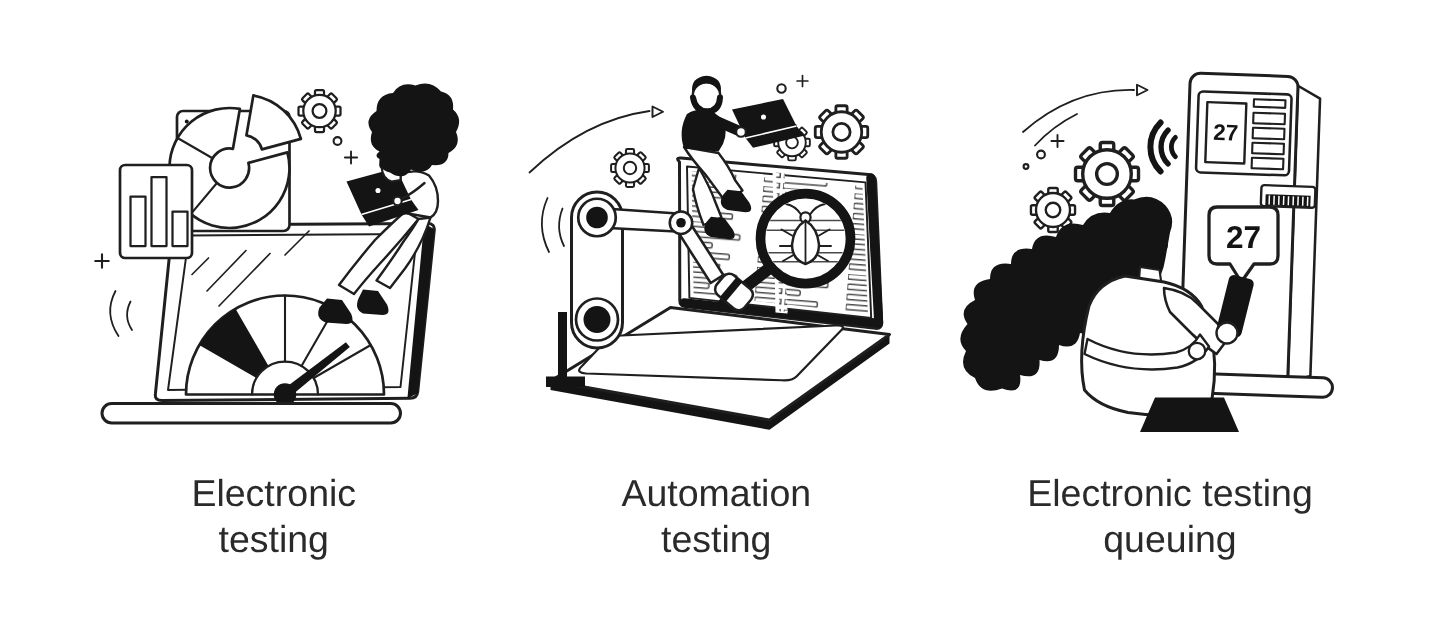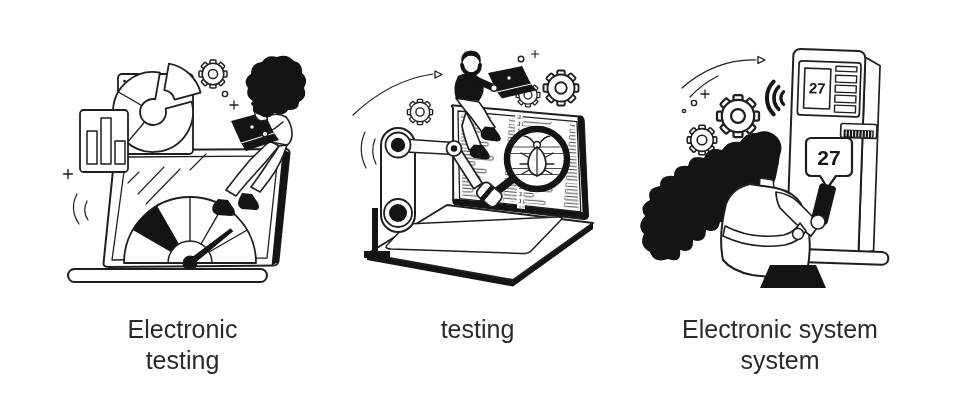--- a/index.html
+++ b/index.html
@@ -200,20 +200,21 @@
           <path class="b" d="M 162,90 L 196,82 L 201,88.5 L 167,96.5 Z"></path>
           <path d="M 162,90 L 196,82" stroke="#fff" stroke-width="1" fill="none"></path>
         </g>
         <circle class="o" style="stroke-width:1.4" cx="159" cy="86" r="3.2"></circle>
         <circle class="o" style="stroke-width:1.6" cx="136" cy="62" r="9.2"></circle>
         <path class="b" d="M 126.5,60 Q 125,49.5 136,48.5 Q 147,49.5 145.5,60 Q 141.5,53.5 136,53.5 Q 130.5,53.5 126.5,60 Z"></path>
         <path d="M 127,63 Q 128.5,72 136.5,72.3 Q 144.5,72 145,63" stroke="#141414" stroke-width="4" fill="none" stroke-linecap="round"></path>
       </g>
     </svg>
     <div class="caption">
+      <div>Automation</div>
       <div>testing</div>
     </div>
   </div>
 
   <div class="fig" style="left:630px;width:300px;height:409px">
     <svg width="300" height="300" viewBox="0 0 300 300">
       <path class="s" style="stroke-width:1.2" d="M 52,86 Q 85,57 126,58 M 60,95 Q 72,82 88,74"></path>
       <path class="o" style="stroke-width:1.3" d="M 128,54.5 L 135,58 L 128,61.5 Z"></path>
       <use href="#spark" transform="translate(75,92) scale(0.9)"></use>
       <circle class="s" cx="64" cy="101" r="2.6"></circle>
@@ -260,18 +261,18 @@
         <path class="o" style="stroke-width:1.6" d="M 95,224 Q 122,238 154,233 Q 165,230 170,221 L 176,229 Q 169,240 155,243 Q 122,248 93,234 Z"></path>
         <circle class="o" style="stroke-width:1.5" cx="168" cy="232" r="5.5"></circle>
         <g transform="rotate(14 193 202)">
           <rect class="b" x="185" y="182" width="17" height="40" rx="3.5"></rect>
         </g>
         <circle class="o" style="stroke-width:1.6" cx="188" cy="220" r="7"></circle>
         <path class="b" d="M 140,263 L 186,263 L 196,286 L 130,286 Z"></path>
       </g>
     </svg>
     <div class="caption">
-      <div>Electronic system</div>
-      <div>system</div>
+      <div>Electronic testing</div>
+      <div>queuing</div>
     </div>
   </div>
 
 </div>
 
 </body></html>

